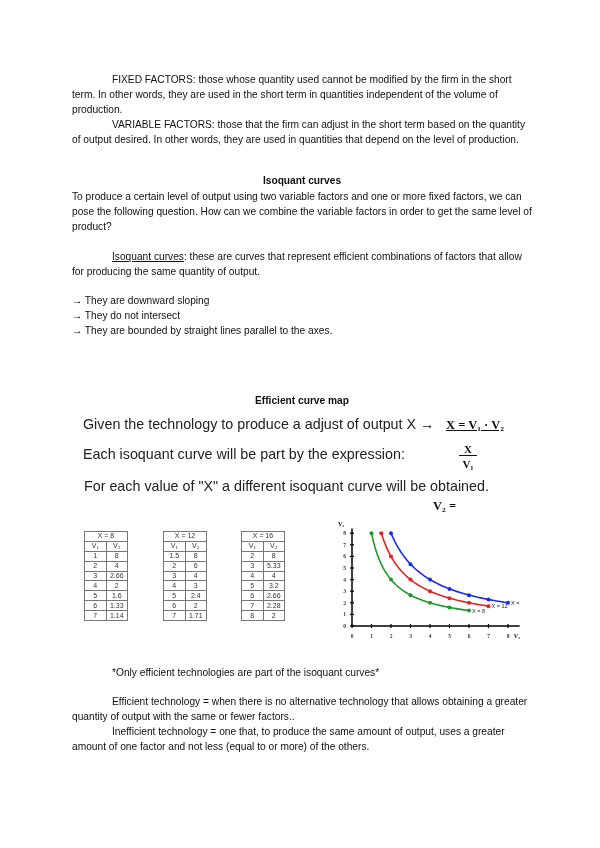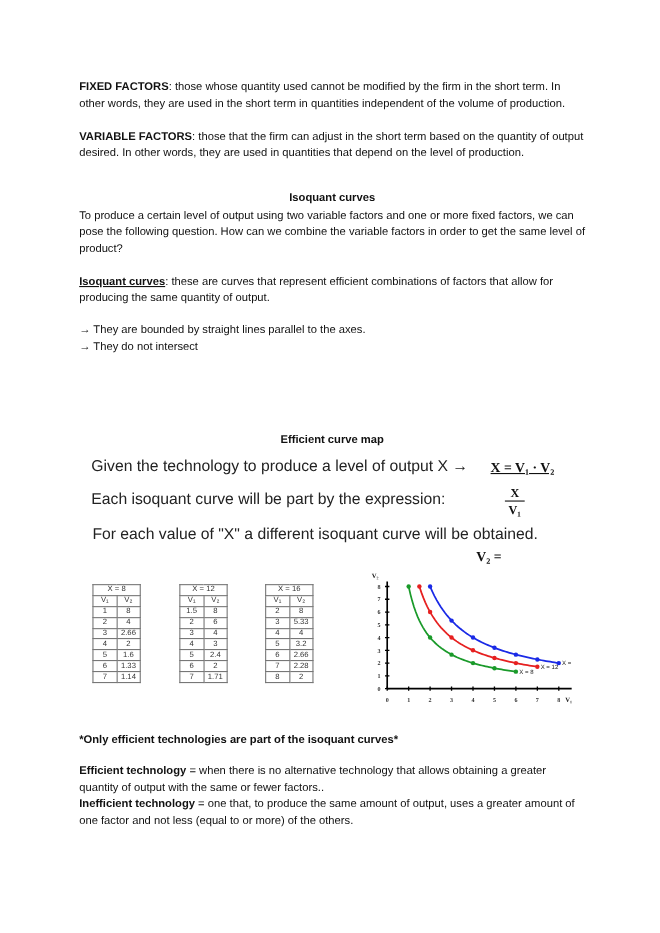--- a/index.html
+++ b/index.html
@@ -1,19 +1,19 @@
 <!DOCTYPE html>
 <html><head>
 <meta charset="utf-8">
 <style>
   html, body { margin:0; padding:0; background:#ffffff; }
   body { width:600px; height:848px; position:relative; overflow:hidden;
          font-family:"Liberation Sans", sans-serif; color:#111; }
   .p { position:absolute; left:72px; width:460px; font-size:10.2px; line-height:15.2px; }
-  .b { font-weight:bold; }
+  .b { font-weight:normal;margin-left:40px; }
   .u { text-decoration:underline; }
   .center { position:absolute; left:72px; width:460px; text-align:center; font-size:10.2px; font-weight:bold; }
   .big { position:absolute; font-size:14.3px; color:#222; white-space:nowrap; }
   .formula { position:absolute; font-family:"Liberation Serif", serif; font-weight:bold; font-size:12.5px; white-space:nowrap; }
   .frac { position:absolute; font-family:"Liberation Serif", serif; font-weight:bold; font-size:11px; text-align:center; }
   table.t { position:absolute; border-collapse:collapse; font-size:7px; color:#333; }
   table.t td { border:1px solid #777; text-align:center; height:8.9px; padding:0; line-height:8px; }
   table.t td.h { width:42px; }
   table.t td.c { width:20px; }
   .bul { display:block; }
@@ -28,26 +28,27 @@
   <span class="b">VARIABLE FACTORS</span><span>: those that the firm can adjust in the short term based on the quantity of output desired. In other words, they are used in quantities that depend on the level of production.</span>
 </div>
 
 <div class="center" style="top:175px;">Isoquant curves</div>
 <div class="p" style="top:189px;">To produce a certain level of output using two variable factors and one or more fixed factors, we can pose the following question. How can we combine the variable factors in order to get the same level of product?</div>
 <div class="p" style="top:249px;">
   <span class="b u">Isoquant curves</span><span>: these are curves that represent efficient combinations of factors that allow for producing the same quantity of output.</span>
 </div>
 
 <div class="p" style="top:293px;">
+  <span class="bul">→ They are downward sloping</span>
+  <span class="bul">→ They do not intersect</span>
   <span class="bul">→ They are bounded by straight lines parallel to the axes.</span>
-  <span class="bul">→ They do not intersect</span>
 </div>
 
 <div class="center" style="top:395px;">Efficient curve map</div>
-<div class="big" style="left:83px; top:416px;">Given the technology to produce a level of output X →</div>
+<div class="big" style="left:83px; top:416px;">Given the technology to produce a adjust of output X →</div>
 <div class="formula" style="left:446px; top:418px;text-decoration:underline;">X = V₁ · V₂</div>
 <div class="big" style="left:83px; top:446px;">Each isoquant curve will be part by the expression:</div>
 <div class="formula" style="left:433px; top:451px;margin-top:48px;">V₂ =</div>
 <div class="frac" style="left:459px; top:443px; width:18px; border-bottom:1px solid #111;">X</div>
 <div class="frac" style="left:459px; top:458px; width:18px;">V₁</div>
 <div class="big" style="left:84px; top:478px;">For each value of "X" a different isoquant curve will be obtained.</div>
 
 <table class="t" style="left:84px; top:531px;">
   <tbody>
       <tr>

